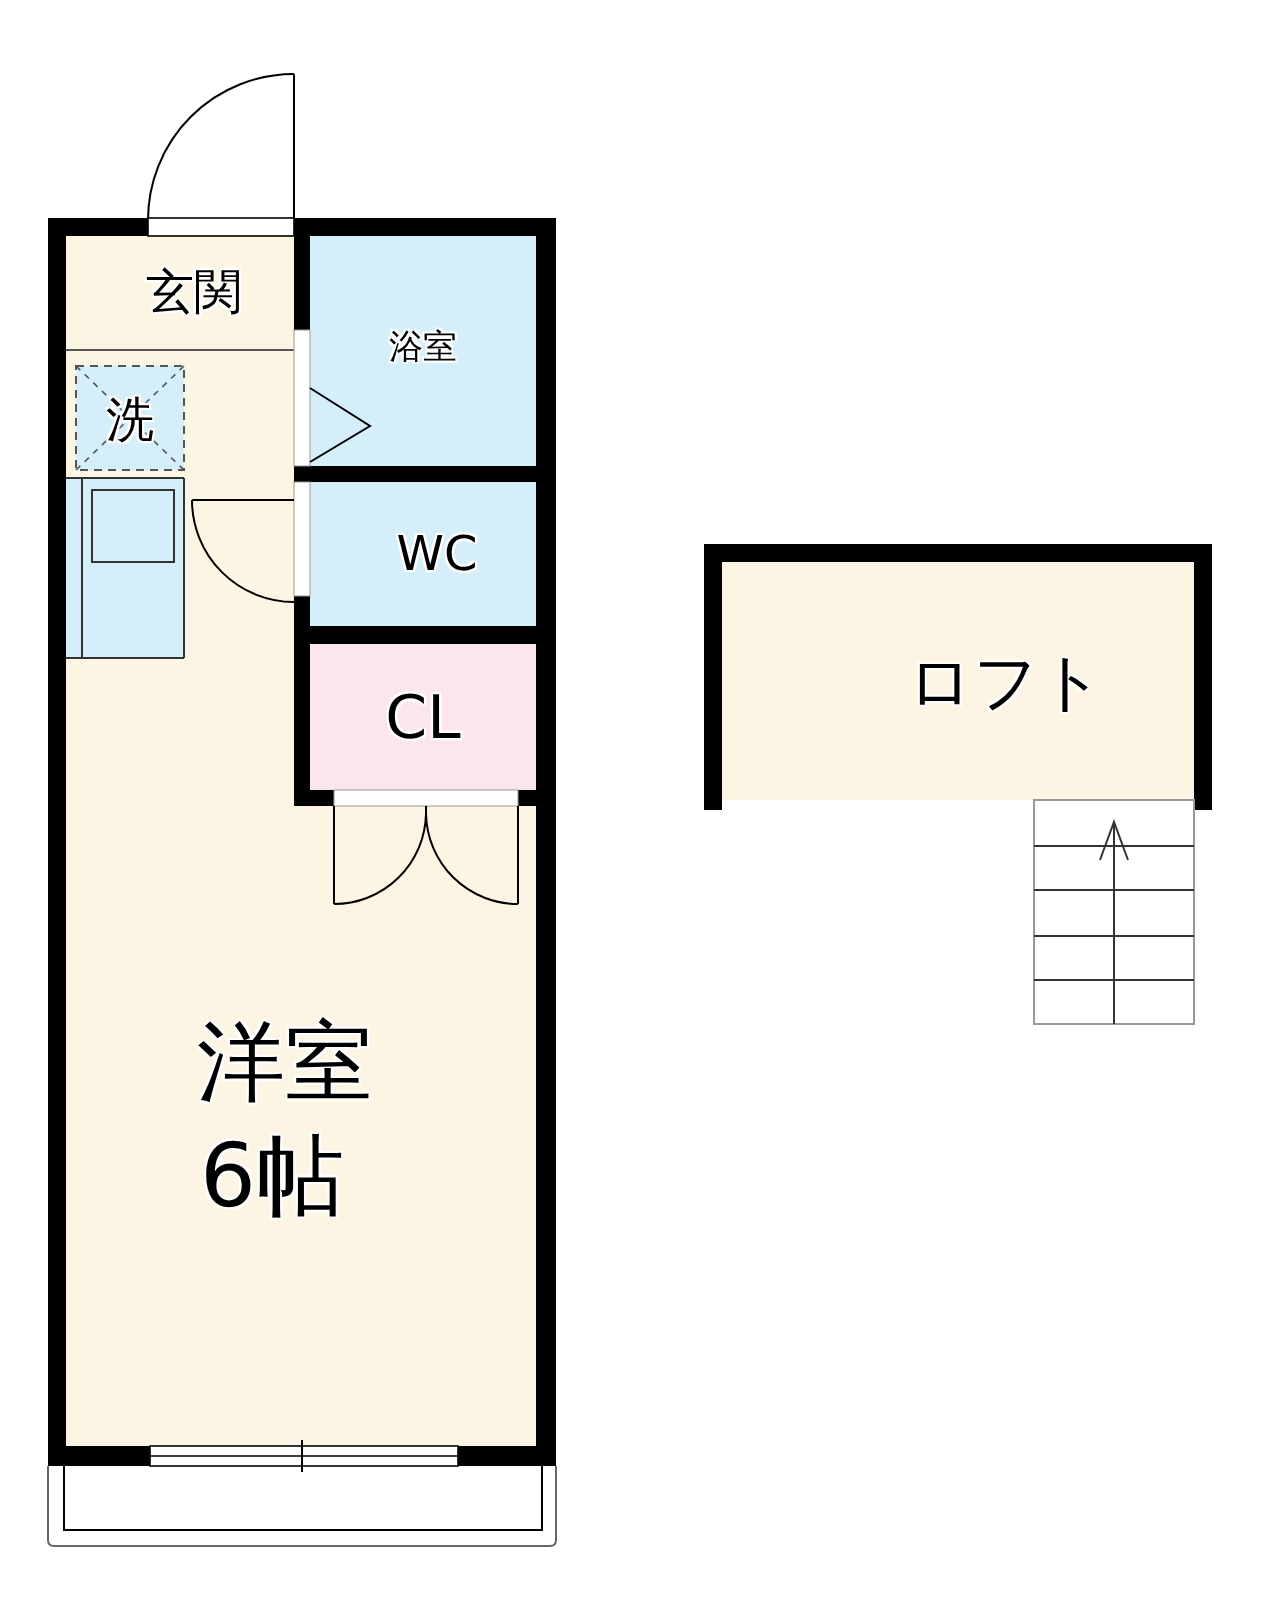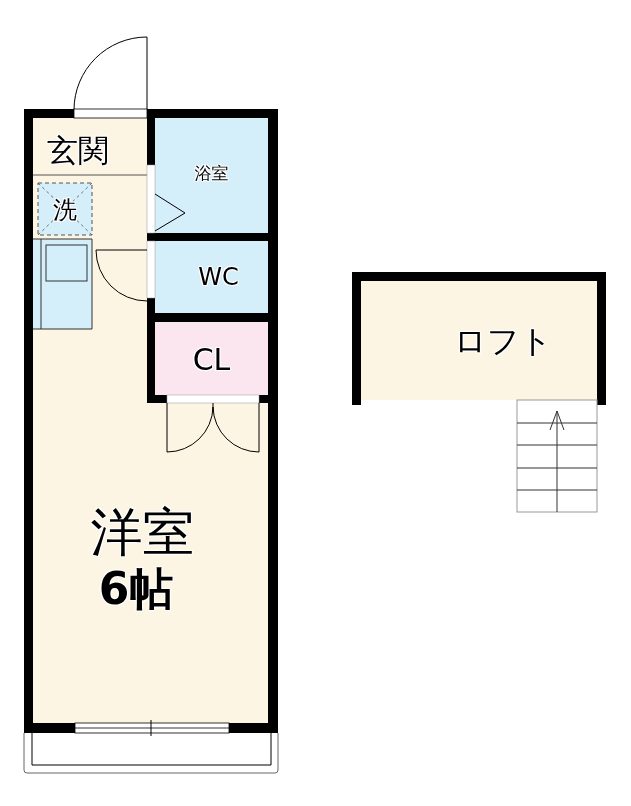--- a/index.html
+++ b/index.html
@@ -82,20 +82,20 @@
 
   <rect x="517" y="400" width="80" height="112" fill="#fff" stroke="#999" stroke-width="1"></rect>
   <line x1="517" y1="423" x2="597" y2="423" stroke="#333" stroke-width="1"></line>
   <line x1="517" y1="445" x2="597" y2="445" stroke="#333" stroke-width="1"></line>
   <line x1="517" y1="468" x2="597" y2="468" stroke="#333" stroke-width="1"></line>
   <line x1="517" y1="490" x2="597" y2="490" stroke="#333" stroke-width="1"></line>
   <line x1="557" y1="411" x2="557" y2="512" stroke="#333" stroke-width="1"></line>
   <polyline points="550,430 557,411 564,430" fill="none" stroke="#333" stroke-width="1"></polyline>
 </svg>
 
-<div class="label" style="left:27px;top:130px;width:102px;font-size:31px;">玄関</div>
+<div class="label" style="left:46px;top:130px;width:102px;font-size:24px;">玄関</div>
 <div class="label" style="left:38px;top:194px;width:54px;font-size:24px;">洗</div>
 <div class="label" style="left:155px;top:162px;width:113px;font-size:17px;">浴室</div>
 <div class="label" style="left:155px;top:263px;width:127px;font-size:24px;">WC</div>
 <div class="label" style="left:155px;top:342px;width:113px;font-size:30px;">CL</div>
-<div class="label" style="left:33px;top:507px;width:219px;font-size:52px;line-height:50px;">洋室</div>
-<div class="label" style="left:33px;top:564px;width:206px;font-size:44px;line-height:50px;font-weight:bold;">6帖</div>
+<div class="label" style="left:33px;top:507px;width:219px;font-size:44px;line-height:50px;">洋室</div>
+<div class="label" style="left:33px;top:564px;width:206px;font-size:44px;line-height:50px;">6帖</div>
 <div class="label" style="left:361px;top:320px;width:284px;font-size:32px;">ロフト</div>
 
 </body></html>

